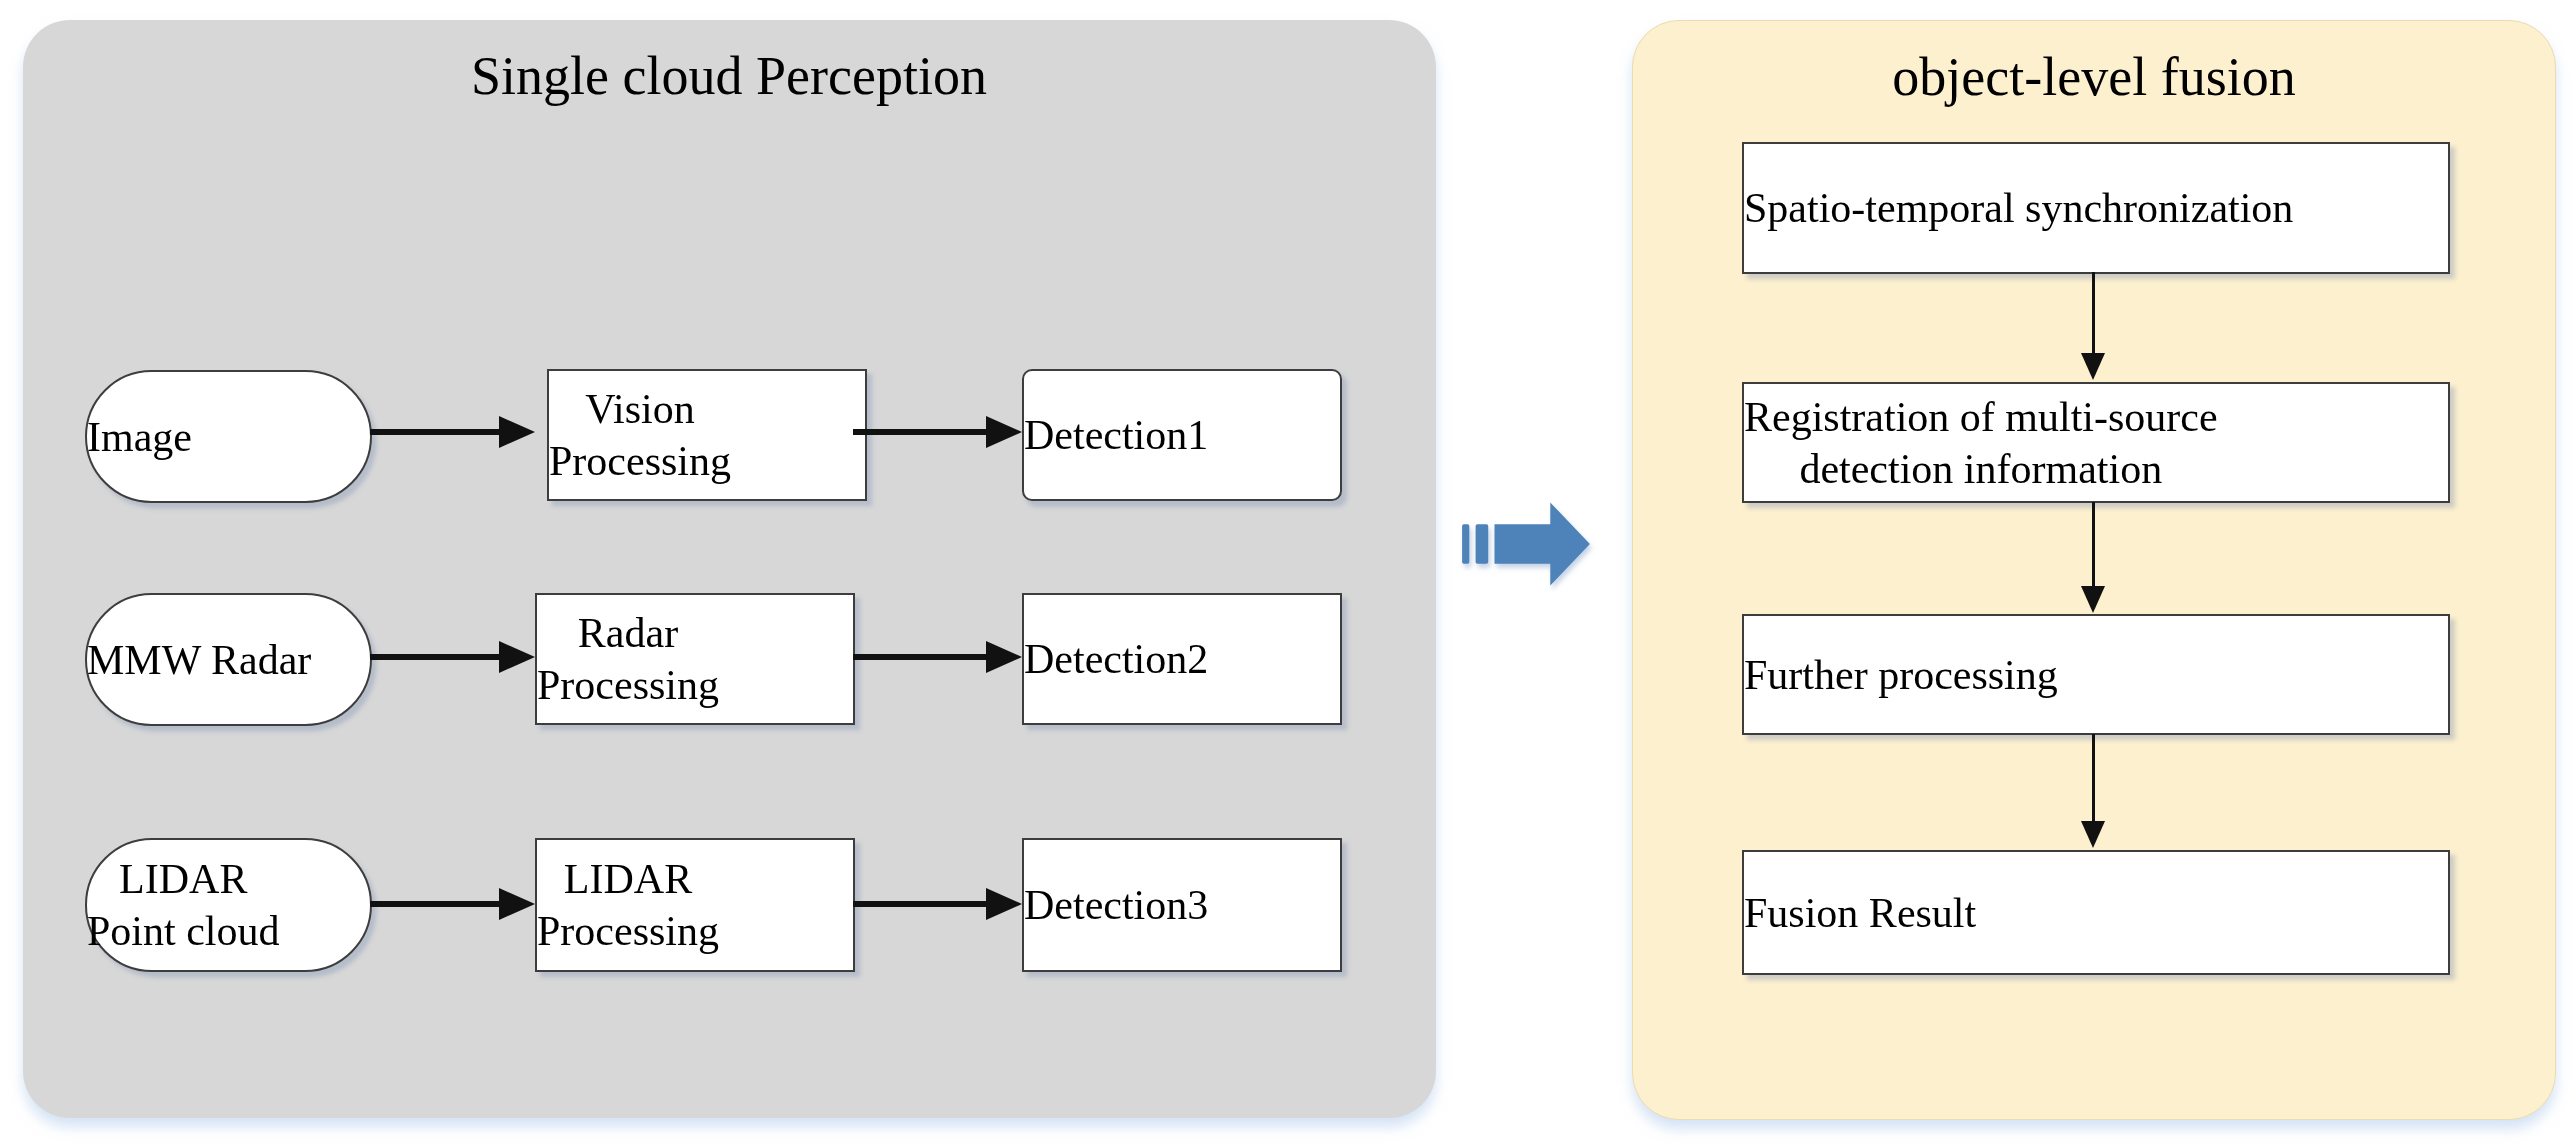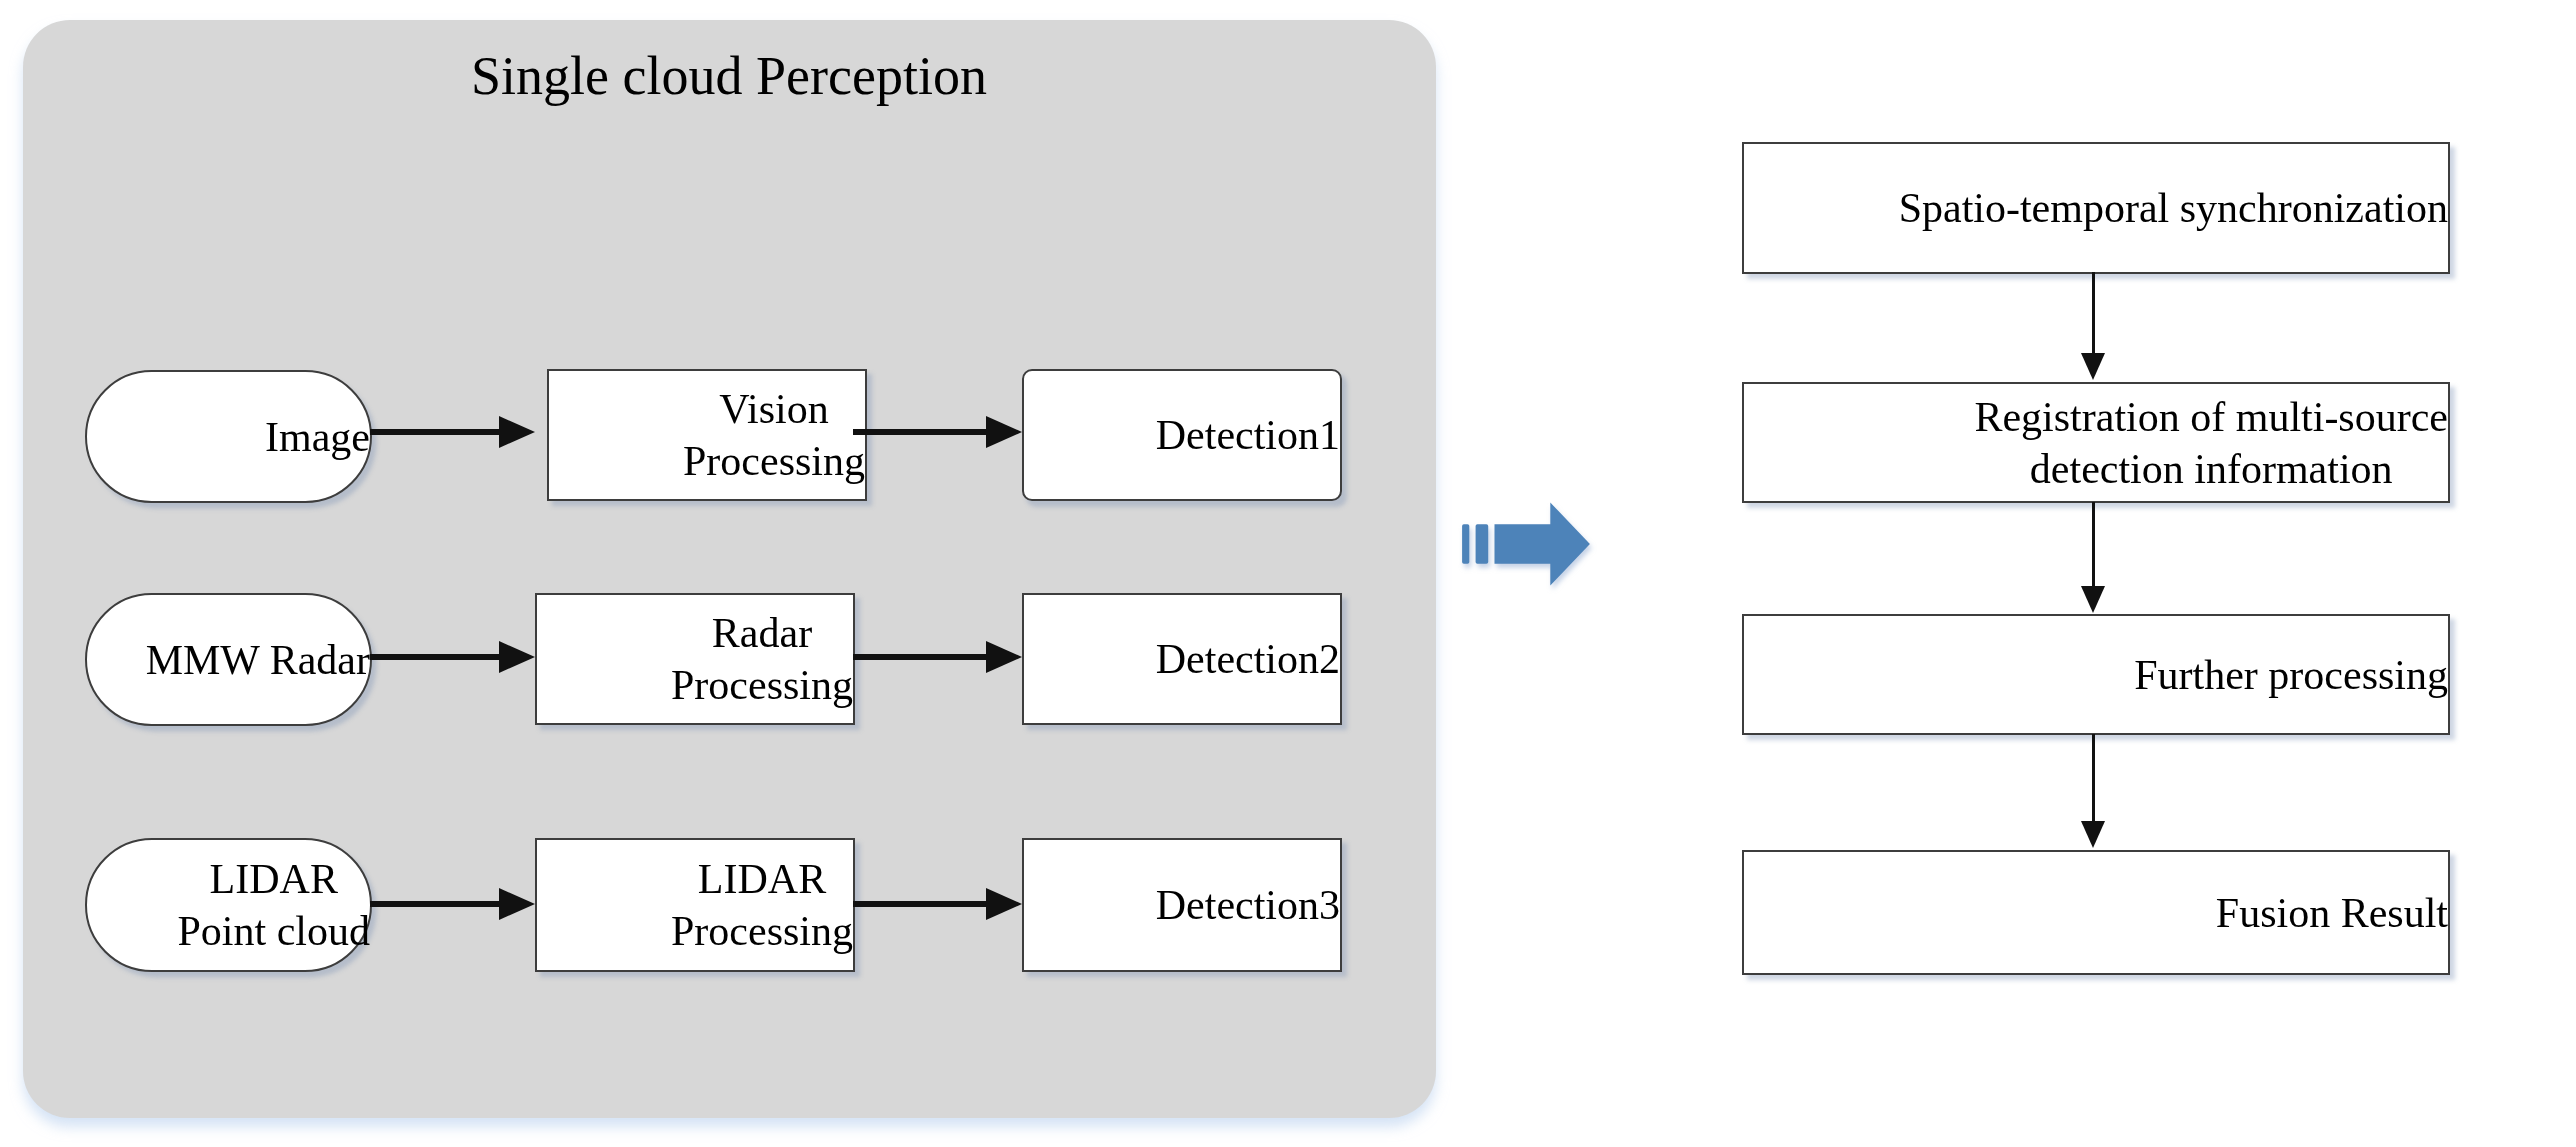--- a/index.html
+++ b/index.html
@@ -33,21 +33,21 @@
     line-height: 63px;
     white-space: nowrap;
   }
   .node {
     position: absolute;
     background: #ffffff;
     border: 2.7px solid #3d3d3d;
     box-shadow: 4.5px 5.4px 4.5px rgba(125, 148, 182, 0.38);
     display: flex;
     align-items: center;
-    justify-content: flex-end;
+    justify-content: flex-start;
     text-align: center;
     font-size: 42px;
     line-height: 52px;
   }
   .stadium { border-radius: 67px; }
   .multiline { white-space: pre-line; }
   
   .h-arrow { position: absolute; height: 36px; }
   .h-arrow .shaft {
     position: absolute; left: 0; right: 32px; top: 50%;
@@ -146,20 +146,23 @@
   <div class="node" style="left:1022px; top:838px; width:316px; height:130px;">
     <span>Detection3</span>
   </div>
 
   <svg class="fusion-arrow" viewBox="0 0 142 100">
     <rect x="0" y="28" width="8" height="44" rx="2" fill="#4d83b9"></rect>
     <rect x="15" y="28" width="14" height="44" rx="2" fill="#4d83b9"></rect>
     <path d="M 36 28 L 98 28 L 98 4 L 142 50 L 98 96 L 98 72 L 36 72 Z" fill="#4d83b9"></path>
   </svg>
 
+  <div class="panel panel-right">
+    <div class="panel-title">object-level fusion</div>
+  </div>
 
   <div class="node" style="left:1742px; top:142px; width:704px; height:128px;">
     <span class="multiline">Spatio-temporal synchronization</span>
   </div>
   <div class="v-arrow" style="left:2080px; top:272px; height:108px;">
     <div class="shaft"></div>
     <div class="head"></div>
   </div>
 
   <div class="node" style="left:1742px; top:382px; width:704px; height:117px;font-family:Liberation Serif, serif;">

